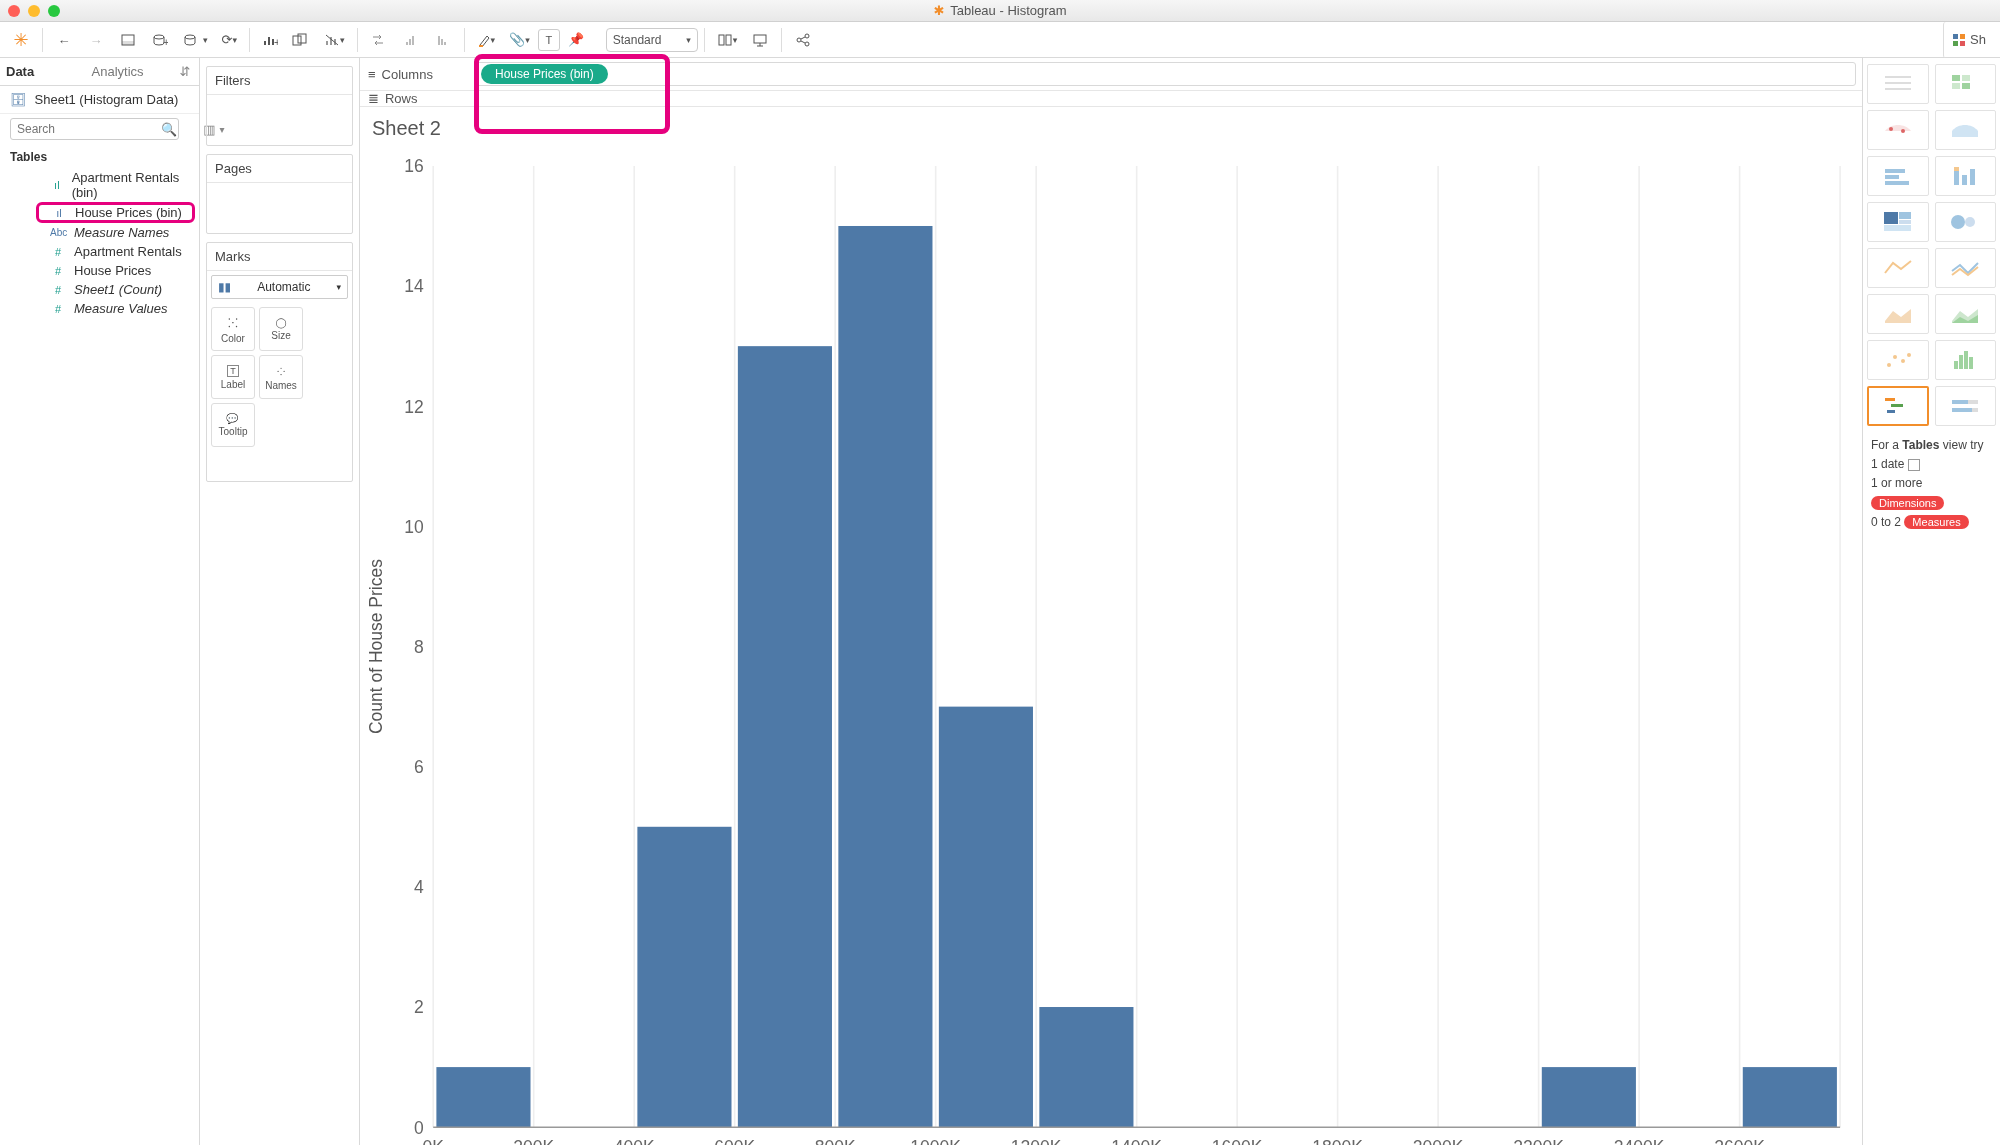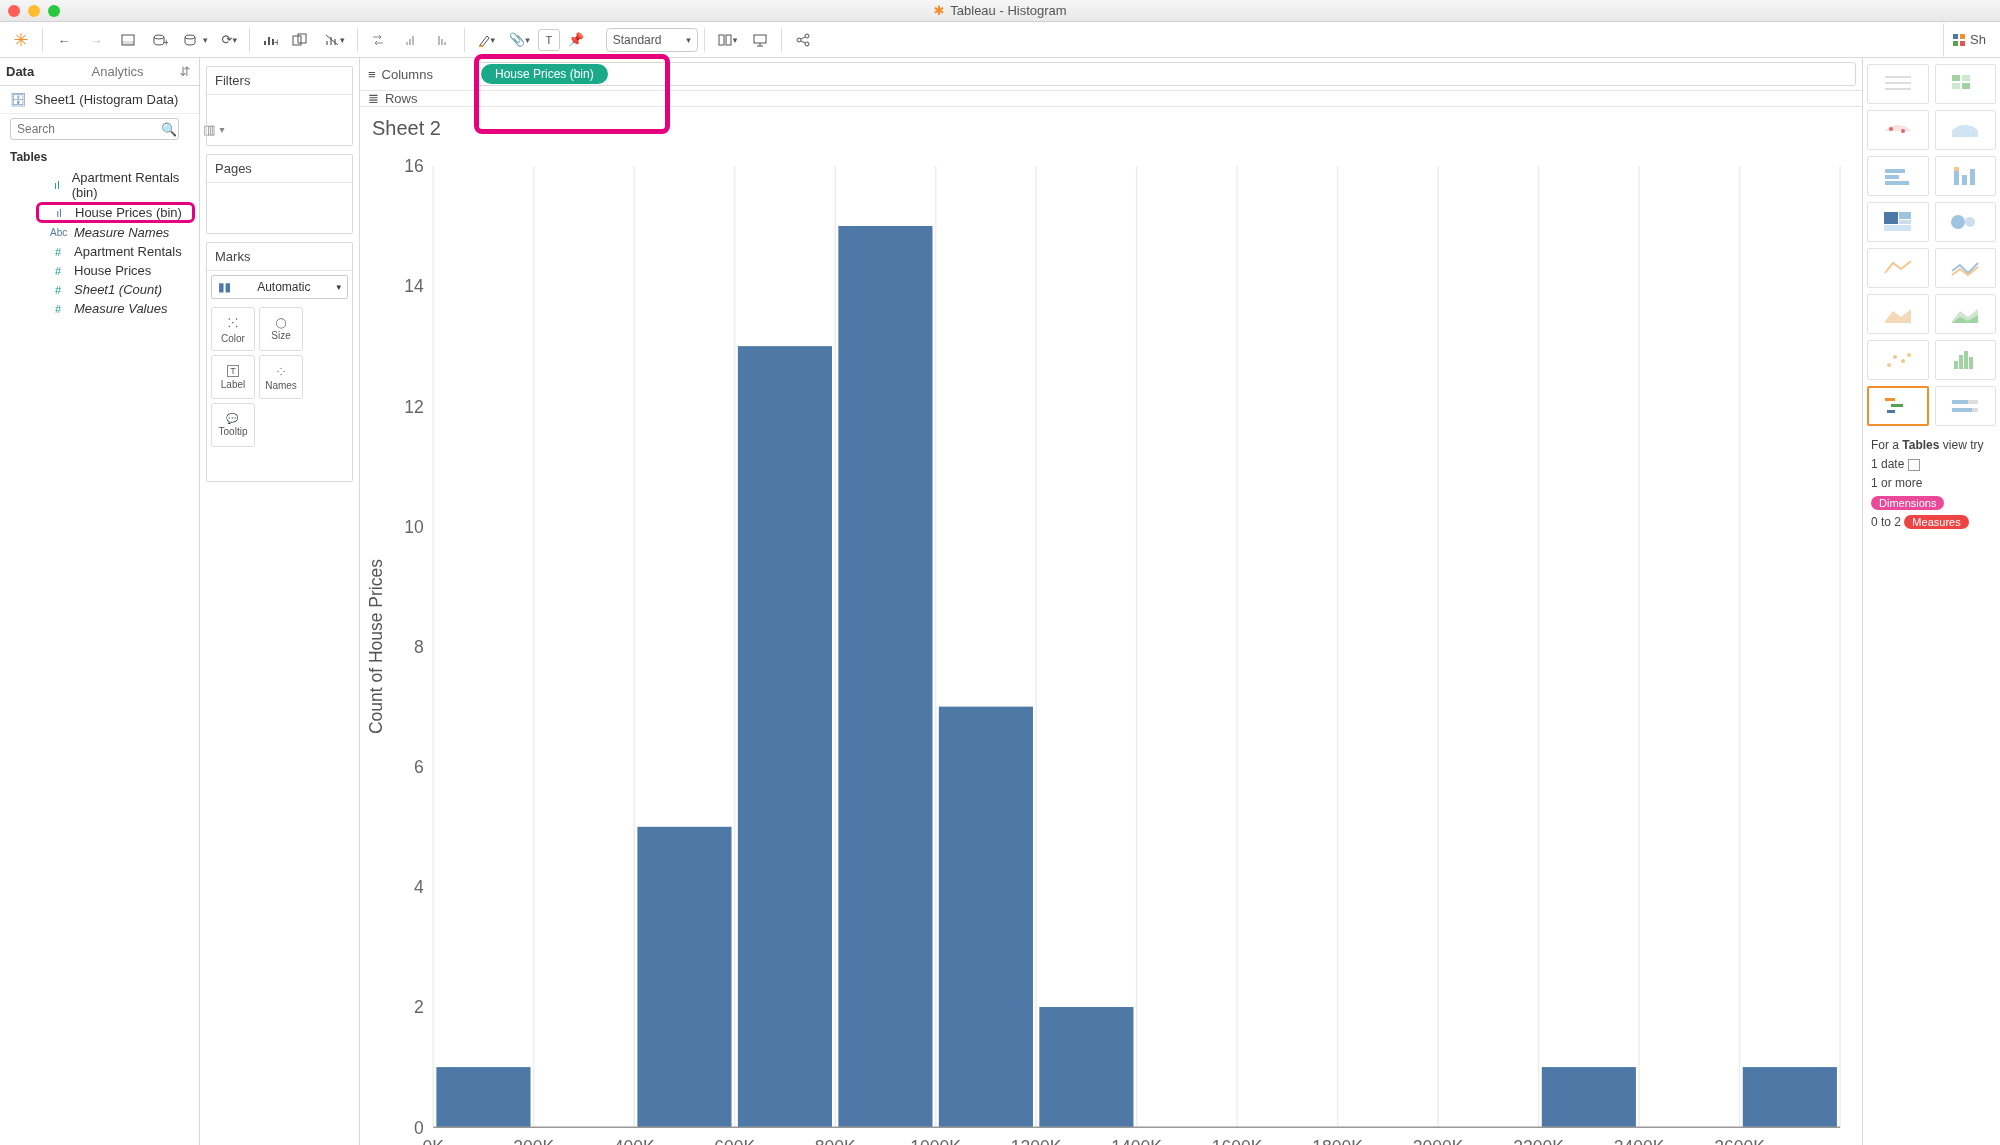--- a/index.html
+++ b/index.html
@@ -50,21 +50,21 @@
   .pill{background:#1aaa8a;color:#fff;padding:3px 14px;border-radius:11px;font-size:12px;}
   .pinkbox{position:absolute;border:5px solid #e6007e;border-radius:8px;pointer-events:none;}
   .sheetname{padding:10px 12px;font-size:20px;color:#555;}
   .chartarea{flex:1;position:relative;margin:0 6px 0 0;}
   
   .rightp{width:138px;border-left:1px solid #d9d9d9;padding:6px 4px;display:flex;flex-direction:column;gap:6px;}
   .smgrid{display:grid;grid-template-columns:1fr 1fr;gap:6px;}
   .smitem{height:40px;border:1px solid #e2e2e2;border-radius:2px;display:flex;align-items:center;justify-content:center;}
   .smitem.sel{border:2px solid #f28e2b;}
   .hint{font-size:12px;color:#444;padding:4px;line-height:1.6;}
-  .tag{background:#ec4899;color:#fff;border-radius:10px;padding:1px 8px;font-size:11px;}
+  .tag{background:#ef4444;color:#fff;border-radius:10px;padding:1px 8px;font-size:11px;}
   .tag.meas{background:#ef4444;}
   .datelab{display:inline-block;border:1px solid #999;width:12px;height:12px;vertical-align:middle;}
   svg text{font-size:11px;fill:#666;}
   .axis-title{font-size:11px;fill:#555;}
 </style>
 </head>
 <body>
 
 <div class="titlebar">
   <div class="traffic">

